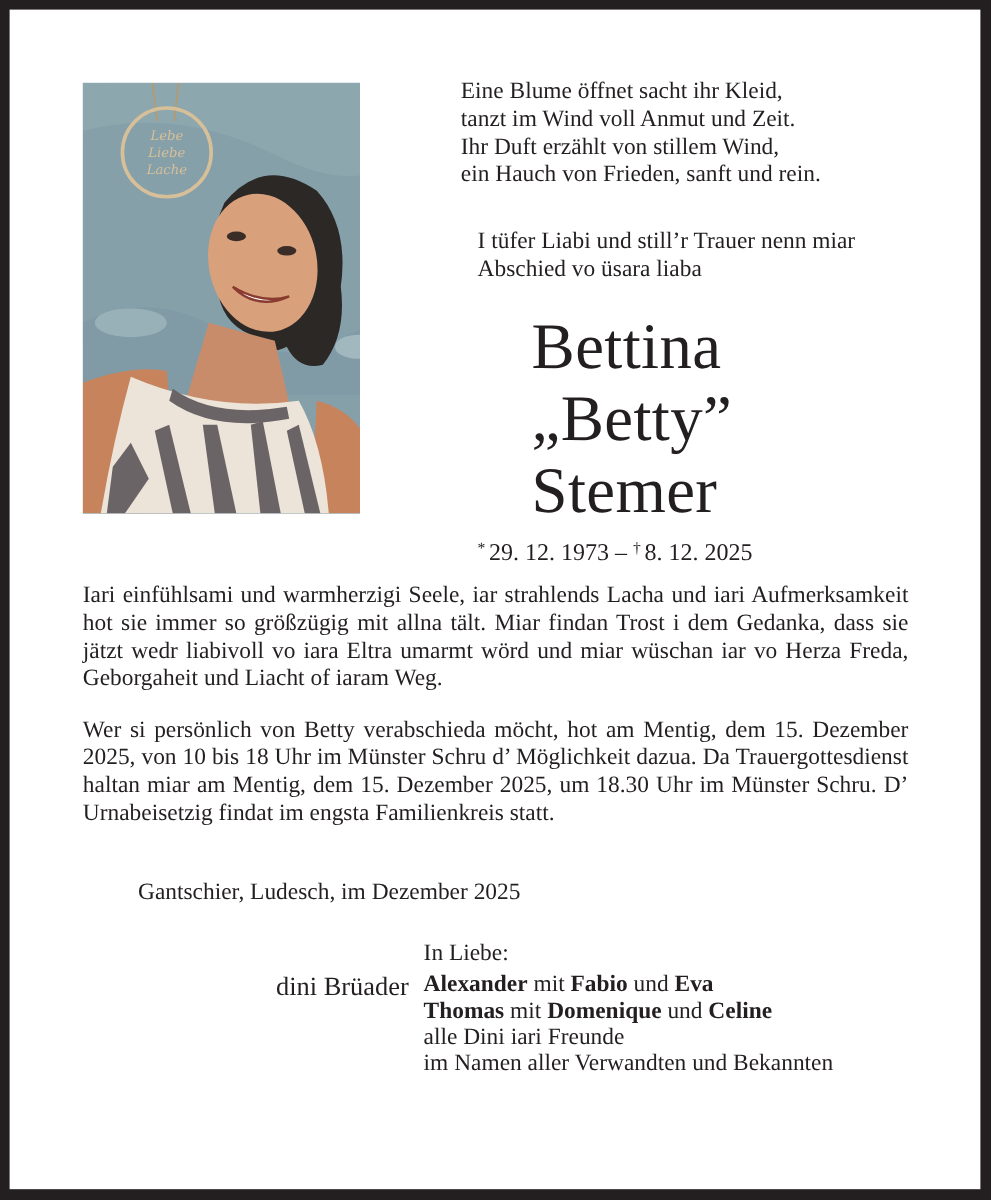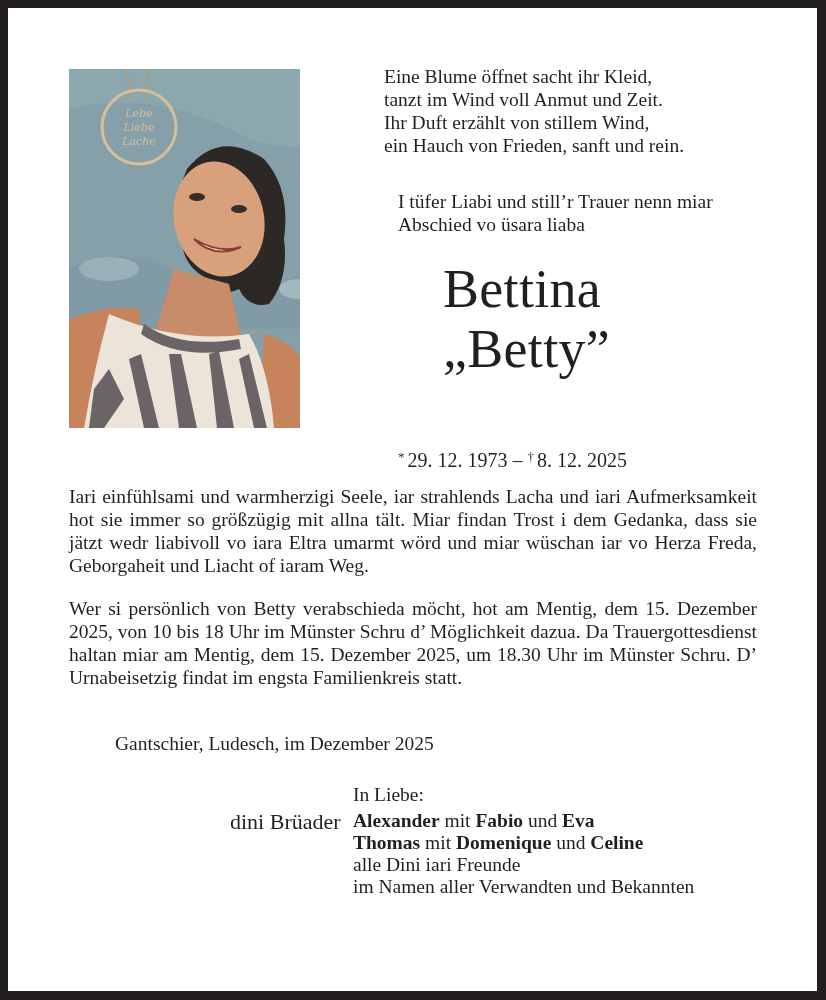--- a/index.html
+++ b/index.html
@@ -192,20 +192,21 @@
   </div>
 
   <div class="intro">
     <div>I tüfer Liabi und still’r Trauer nenn miar</div>
     <div>Abschied vo üsara liaba</div>
   </div>
 
   <div class="name">
     <div>Bettina</div>
     <div>„Betty”</div>
+    <div>Stemer</div>
   </div>
 
   <div class="dates">
     <sup>*</sup><span>29. 12. 1973</span><span> – </span><sup>†</sup><span>8. 12. 2025</span>
   </div>
 
   <div class="para para1">Iari einfühlsami und warmherzigi Seele, iar strahlends Lacha und iari Aufmerksamkeit hot sie immer so größzügig mit allna tält. Miar findan Trost i dem Gedanka, dass sie jätzt wedr liabivoll vo iara Eltra umarmt wörd und miar wüschan iar vo Herza Freda, Geborgaheit und Liacht of iaram Weg.</div>
   <div class="para para2">Wer si persönlich von Betty verabschieda möcht, hot am Mentig, dem 15. Dezember 2025, von 10 bis 18 Uhr im Münster Schru d’ Möglichkeit dazua. Da Trauergottesdienst haltan miar am Mentig, dem 15. Dezember 2025, um 18.30 Uhr im Münster Schru. D’ Urnabeisetzig findat im engsta Familienkreis statt.</div>
 
   <div class="place">

